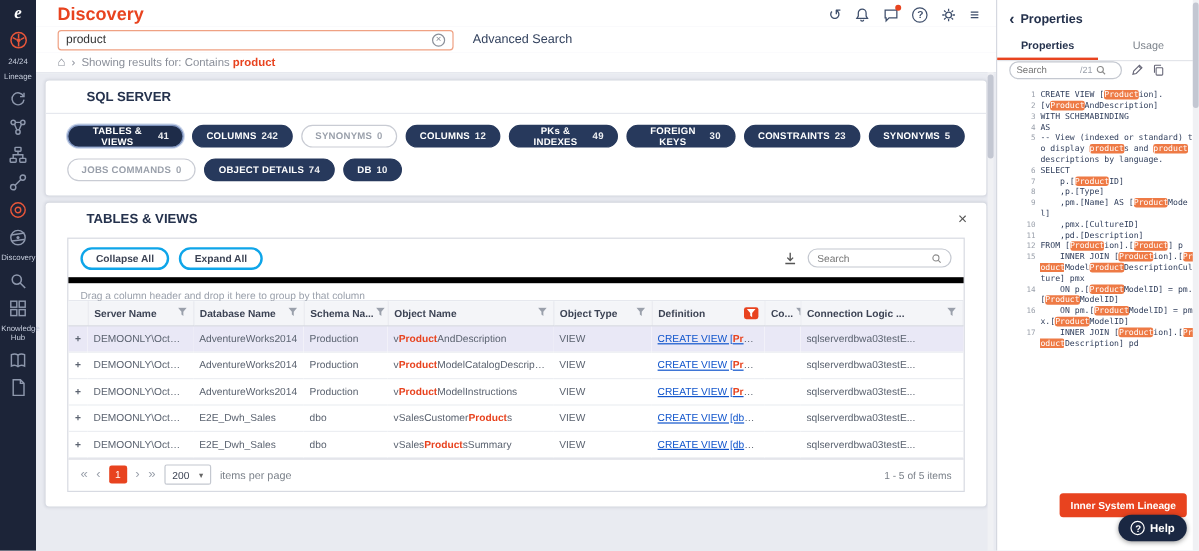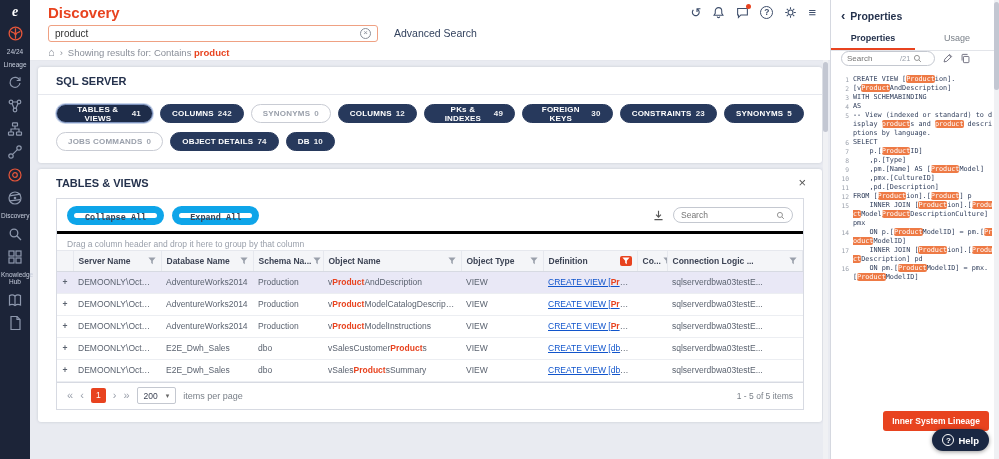--- a/index.html
+++ b/index.html
@@ -22,42 +22,42 @@
 .gsearch{width:330px;height:17px;border:1px solid #efa183;border-radius:3px;display:flex;align-items:center;padding:0 6px;background:#fff}
 .gsearch input{border:0;outline:0;flex:1;font-size:10px;color:#333;font-family:inherit}
 .clearx{width:11px;height:11px;border:1px solid #8a8f99;border-radius:50%;color:#8a8f99;font-size:8px;display:flex;align-items:center;justify-content:center;cursor:pointer;line-height:1}
 .advlink{font-size:10.5px;color:#33425e;text-decoration:none;font-weight:500;cursor:pointer}
 .crumbline{height:17px;background:#fff;display:flex;align-items:center;padding:0 18px;gap:5px;font-size:9.5px;color:#8a8f99;border-bottom:1px solid #e6e8ee}
 .home{font-size:11px;color:#8a8f99;cursor:pointer;line-height:1}
 .orange{color:var(--accent);font-weight:700}
 
 .card{background:#fff;margin:0 8px;border-radius:3px;box-shadow:0 0 3px rgba(40,50,80,.18)}
 .sqlcard{margin-top:6px;padding-bottom:12px}
-.cardtitle{font-size:11px;font-weight:700;color:var(--navy);padding:8px 18px 7px}
+.cardtitle{font-size:11px;font-weight:700;color:var(--navy);padding:8px 34px 7px}
 .sqlcard .cardtitle{border-bottom:1px solid #e6e8ee}
 .tabsrow{display:flex;gap:7px;padding:0 18px;margin-top:9px}
 .tab{height:19px;border-radius:10px;padding:0 11px;font-size:8px;font-weight:700;display:inline-flex;align-items:center;gap:4px;cursor:pointer;font-family:inherit;letter-spacing:.2px}
 .tab.dark{background:var(--pill);color:#fff;border:1px solid var(--pill)}
 .tab.active{background:#1e2c49;color:#fff;border:1px solid #7d92bd;box-shadow:0 0 0 1px #c8d4ea}
 .tab.disabled{background:#fff;color:#9aa0ab;border:1px solid #c9ccd4}
 .tab .cnt{opacity:.92;font-weight:600}
 .gridcard{margin-top:6px;padding-bottom:12px}
 .gridhead{display:flex;align-items:center;justify-content:space-between;padding-right:16px}
 .closex{color:#555;font-size:13px;cursor:pointer;line-height:1}
 .gridpanel{margin:2px 18px 0;border:1px solid #d7dae2}
 .gtoolbar{height:32px;display:flex;align-items:center;gap:8px;padding:0 10px}
-.gbtn{height:19px;border:7px solid #0ea5e9;background:#fff;border-radius:10px;font-size:8.5px;color:#3c4354;padding:0 11px;font-weight:600;cursor:pointer;font-family:Liberation Mono, monospace}
+.gbtn{height:19px;border:2px solid #0ea5e9;background:#fff;border-radius:10px;font-size:8.5px;color:#3c4354;padding:0 11px;font-weight:600;cursor:pointer;font-family:Liberation Sans, sans-serif}
 .flexspacer{flex:1}
 .dlicon{cursor:pointer;display:flex}
 .gsearchbox{width:120px;height:16px;border:1px solid #c4c8d0;border-radius:9px;display:flex;align-items:center;padding:0 7px;gap:4px}
 .gsearchbox input{border:0;outline:0;flex:1;font-size:8.5px;color:#555;width:80px;font-family:inherit}
-.grouphint{height:20px;line-height:20px;padding:0 10px;font-size:8.5px;color:#9aa0ab;border-top:3px solid #000000;border-bottom:1px solid #e6e8ee}
+.grouphint{height:20px;line-height:20px;padding:0 10px;font-size:8.5px;color:#9aa0ab;border-top:5px solid #000000;border-bottom:1px solid #e6e8ee}
 .gtable{width:100%;border-collapse:collapse;table-layout:fixed;font-size:8.5px}
 .gtable th{background:#f4f5f8;height:20px;border-bottom:1px solid #d7dae2;border-right:1px solid #e6e8ee;padding:0 5px;text-align:left;color:#3c4354;font-weight:700;white-space:nowrap;cursor:pointer;overflow:hidden}
-.thw{display:flex;align-items:center;justify-content:space-between;gap:2px}
+.thw{display:flex;align-items:flex-start;justify-content:space-between;gap:2px}
 .funnel{color:#9aa0ab;display:flex;flex:none}
 .funnel.active{background:var(--accent);color:#fff;border-radius:2px;padding:1px 2px}
 .gtable td{height:22px;padding:0 5px;color:#5b6370;border-bottom:1px solid #eceef2;white-space:nowrap;overflow:hidden;text-overflow:ellipsis}
 .gtable tr.selected td{background:#e9e8f6}
 .expandcol{text-align:center;color:#5b6370;font-weight:700;cursor:pointer}
 .deflink{color:#1155cc;text-decoration:underline;cursor:pointer}
 .hl-text{color:var(--accent);font-weight:700}
 .pager{height:27px;display:flex;align-items:center;gap:7px;padding:0 10px;border-top:1px solid #d7dae2;font-size:9px;color:#7a8089}
 .pnav{cursor:pointer;font-size:11px;color:#9aa0ab;line-height:1}
 .pcur{width:15px;height:15px;background:var(--accent);color:#fff;border-radius:2px;text-align:center;line-height:15px;font-size:8.5px;cursor:pointer}
@@ -70,21 +70,21 @@
 .backchev{font-size:13px;cursor:pointer;line-height:1;color:var(--navy)}
 .ptabs{display:flex;border-bottom:1px solid #e3e5ea}
 .ptab{width:50%;text-align:center;font-size:9px;color:#7a8089;padding:4px 0 5px;cursor:pointer}
 .ptab.active{color:var(--navy);font-weight:700;border-bottom:2px solid var(--accent)}
 .pcrumb{padding:7px 10px 6px;font-size:8.5px;font-weight:700;color:var(--navy);line-height:11px;word-wrap:break-word}
 .psearchrow{display:flex;align-items:center;gap:7px;padding:0 10px 6px}
 .psearch{flex:0 0 94px;height:15px;border:1px solid #c4c8d0;border-radius:8px;display:flex;align-items:center;padding:0 5px;gap:3px}
 .psearch input{border:0;outline:0;width:50px;font-size:8px;color:#555;font-family:inherit}
 .pcount{font-size:7.5px;color:#9aa0ab}
 .pico{cursor:pointer;display:flex}
-.codewrap{flex:1;overflow:hidden;padding:3px 4px 0 6px;font-family:"DejaVu Sans Mono",monospace;font-size:6.8px;line-height:9px;color:#33415e}
+.codewrap{flex:1;overflow:hidden;padding:3px 4px 0 20px;font-family:"DejaVu Sans Mono",monospace;font-size:6.8px;line-height:9px;color:#33415e}
 .cline{display:flex}
 .lnum{flex:0 0 12px;text-align:right;margin-right:4px;color:#9aa0ab;font-size:6.3px}
 .lcode{flex:1;white-space:pre-wrap;word-break:break-all}
 .hl-chip{background:#ee7a45;color:#fff;border-radius:2px}
 .lineagebtn{align-self:flex-end;margin:6px 10px 28px 0;background:var(--accent);color:#fff;border:0;border-radius:3px;font-size:8.5px;font-weight:700;padding:5px 9px;cursor:pointer;font-family:inherit}
 .helpfab{position:absolute;right:10px;bottom:8px;background:#1a2742;color:#fff;border-radius:12px;height:22px;display:flex;align-items:center;gap:4px;padding:0 10px;font-size:9.5px;font-weight:700;cursor:pointer;z-index:10;box-shadow:0 1px 4px rgba(0,0,0,.4)}
 .hq{width:12px;height:12px;border:1px solid #fff;border-radius:50%;display:flex;align-items:center;justify-content:center;font-size:8px;flex:none}
 
 .vscroll{position:absolute;width:5px;background:#f0f1f4;z-index:6}
 .vscroll .thumb{width:5px;background:#c3c7d2;border-radius:3px}
@@ -549,26 +549,26 @@
       </div>
       <div class="cline">
         <span class="lnum">15</span>
         <span class="lcode">    INNER JOIN [<span class="hl-chip">Product</span>ion].[<span class="hl-chip">Product</span>Model<span class="hl-chip">Product</span>DescriptionCulture] pmx</span>
       </div>
       <div class="cline">
         <span class="lnum">14</span>
         <span class="lcode">    ON p.[<span class="hl-chip">Product</span>ModelID] = pm.[<span class="hl-chip">Product</span>ModelID]</span>
       </div>
       <div class="cline">
+        <span class="lnum">16</span>
+        <span class="lcode">    ON pm.[<span class="hl-chip">Product</span>ModelID] = pmx.[<span class="hl-chip">Product</span>ModelID]</span>
+      </div>
+      <div class="cline">
         <span class="lnum">17</span>
         <span class="lcode">    INNER JOIN [<span class="hl-chip">Product</span>ion].[<span class="hl-chip">Product</span>Description] pd</span>
-      </div>
-      <div class="cline">
-        <span class="lnum">16</span>
-        <span class="lcode">    ON pm.[<span class="hl-chip">Product</span>ModelID] = pmx.[<span class="hl-chip">Product</span>ModelID]</span>
       </div>
     </div>
   <button class="lineagebtn">Inner System Lineage</button>
 </aside>
 
 <div class="helpfab">
     <span class="hq">?</span>
     <span>Help</span>
   </div>
 <div class="vscroll main-scroll">

